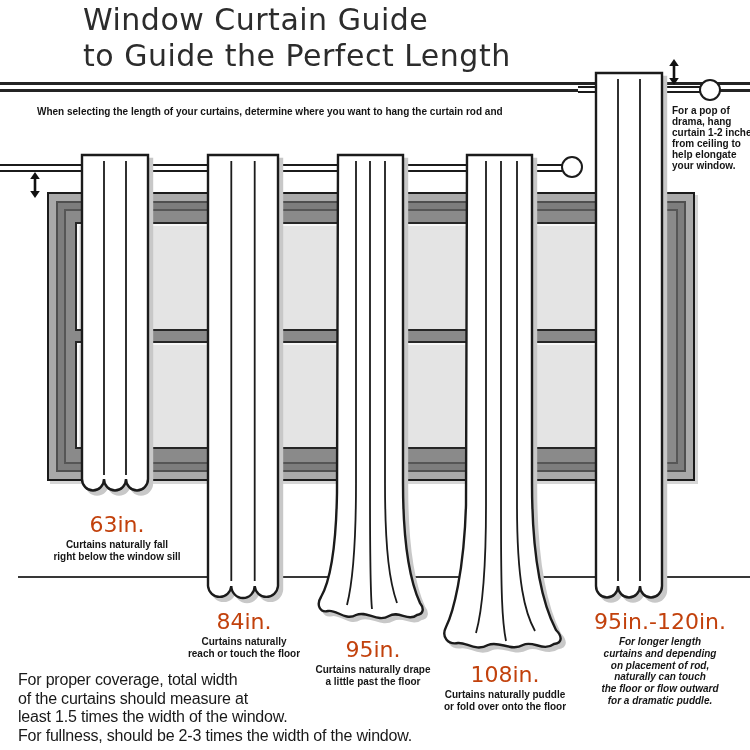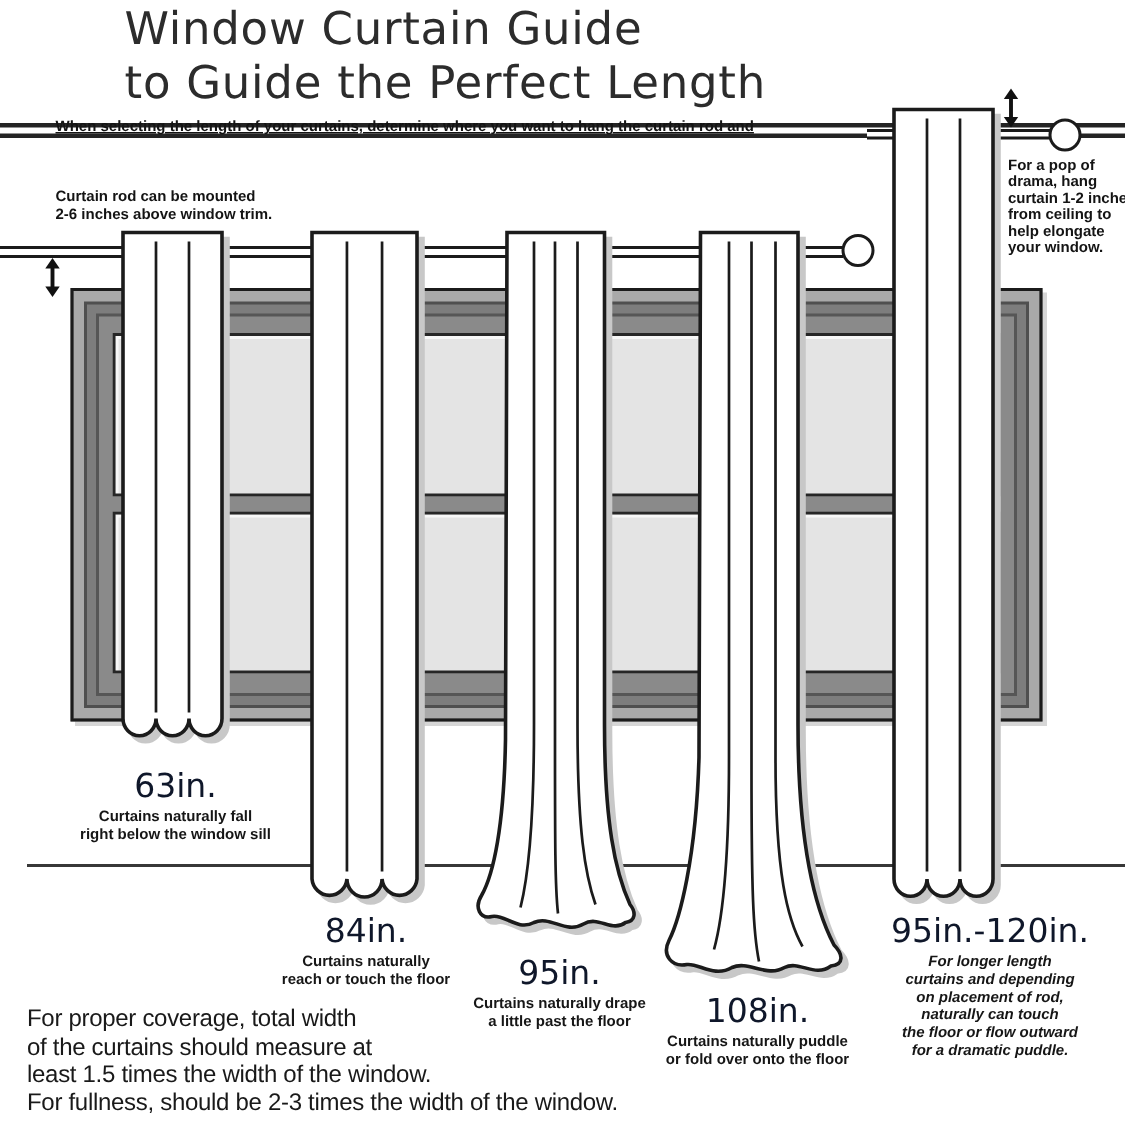--- a/index.html
+++ b/index.html
@@ -49,25 +49,25 @@
   .updown{position:absolute;overflow:visible;}
   .updown .shaft{stroke:#111;stroke-width:2.6;fill:none;}
   .updown .head{fill:#111;}
   .arr-left{left:27px;top:171px;}
   .arr-right{left:666px;top:58px;}
 
   
   .title{position:absolute;left:36px;top:2px;font-family:"DejaVu Sans",sans-serif;
          font-size:30px;line-height:36px;font-weight:400;letter-spacing:.5px;color:#2c2c2c;white-space:nowrap;margin-left:47px;}
   .note{position:absolute;font-size:10px;line-height:11.6px;font-weight:700;color:#141414;white-space:nowrap;}
-  .intro{left:37px;top:79px;text-decoration:underline;}
+  .intro{left:37px;top:106px;}
   .rod-note{left:37px;top:126px;}
   .drama-note{left:672px;top:106px;line-height:10.9px;}
   .len-label{position:absolute;text-align:center;}
-  .len-value{font-family:"DejaVu Sans",sans-serif;font-size:22px;line-height:23px;color:#0f172a;margin-bottom:3px;}
+  .len-value{font-family:"DejaVu Sans",sans-serif;font-size:22px;line-height:23px;color:#c2410c;margin-bottom:3px;}
   .len-desc div{font-size:10px;line-height:12px;font-weight:700;color:#161616;}
   .l63{left:27px;top:513px;width:180px;}
   .l84{left:154px;top:610px;width:180px;}
   .l95{left:283px;top:638px;width:180px;}
   .l108{left:413px;top:663px;width:184px;}
   .l95120{left:573px;top:610px;width:174px;}
   .l95120 .len-desc div{line-height:11.8px;font-style:italic;}
   .footer{position:absolute;left:18px;top:671px;font-size:16px;line-height:18.6px;
           font-weight:400;letter-spacing:-0.2px;color:#191919;white-space:nowrap;}
 </style>
@@ -141,24 +141,20 @@
 
   <div class="title">
     <div>Window Curtain Guide</div>
     <div>to Guide the Perfect Length</div>
   </div>
 
   <div class="note intro">
     <div>When selecting the length of your curtains, determine where you want to hang the curtain rod and</div>
   </div>
 
-  <div class="note rod-note">
-    <div>Curtain rod can be mounted</div>
-    <div>2-6 inches above window trim.</div>
-  </div>
 
   <div class="note drama-note">
     <div>For a pop of</div>
     <div>drama, hang</div>
     <div>curtain 1-2 inches</div>
     <div>from ceiling to</div>
     <div>help elongate</div>
     <div>your window.</div>
   </div>
 

